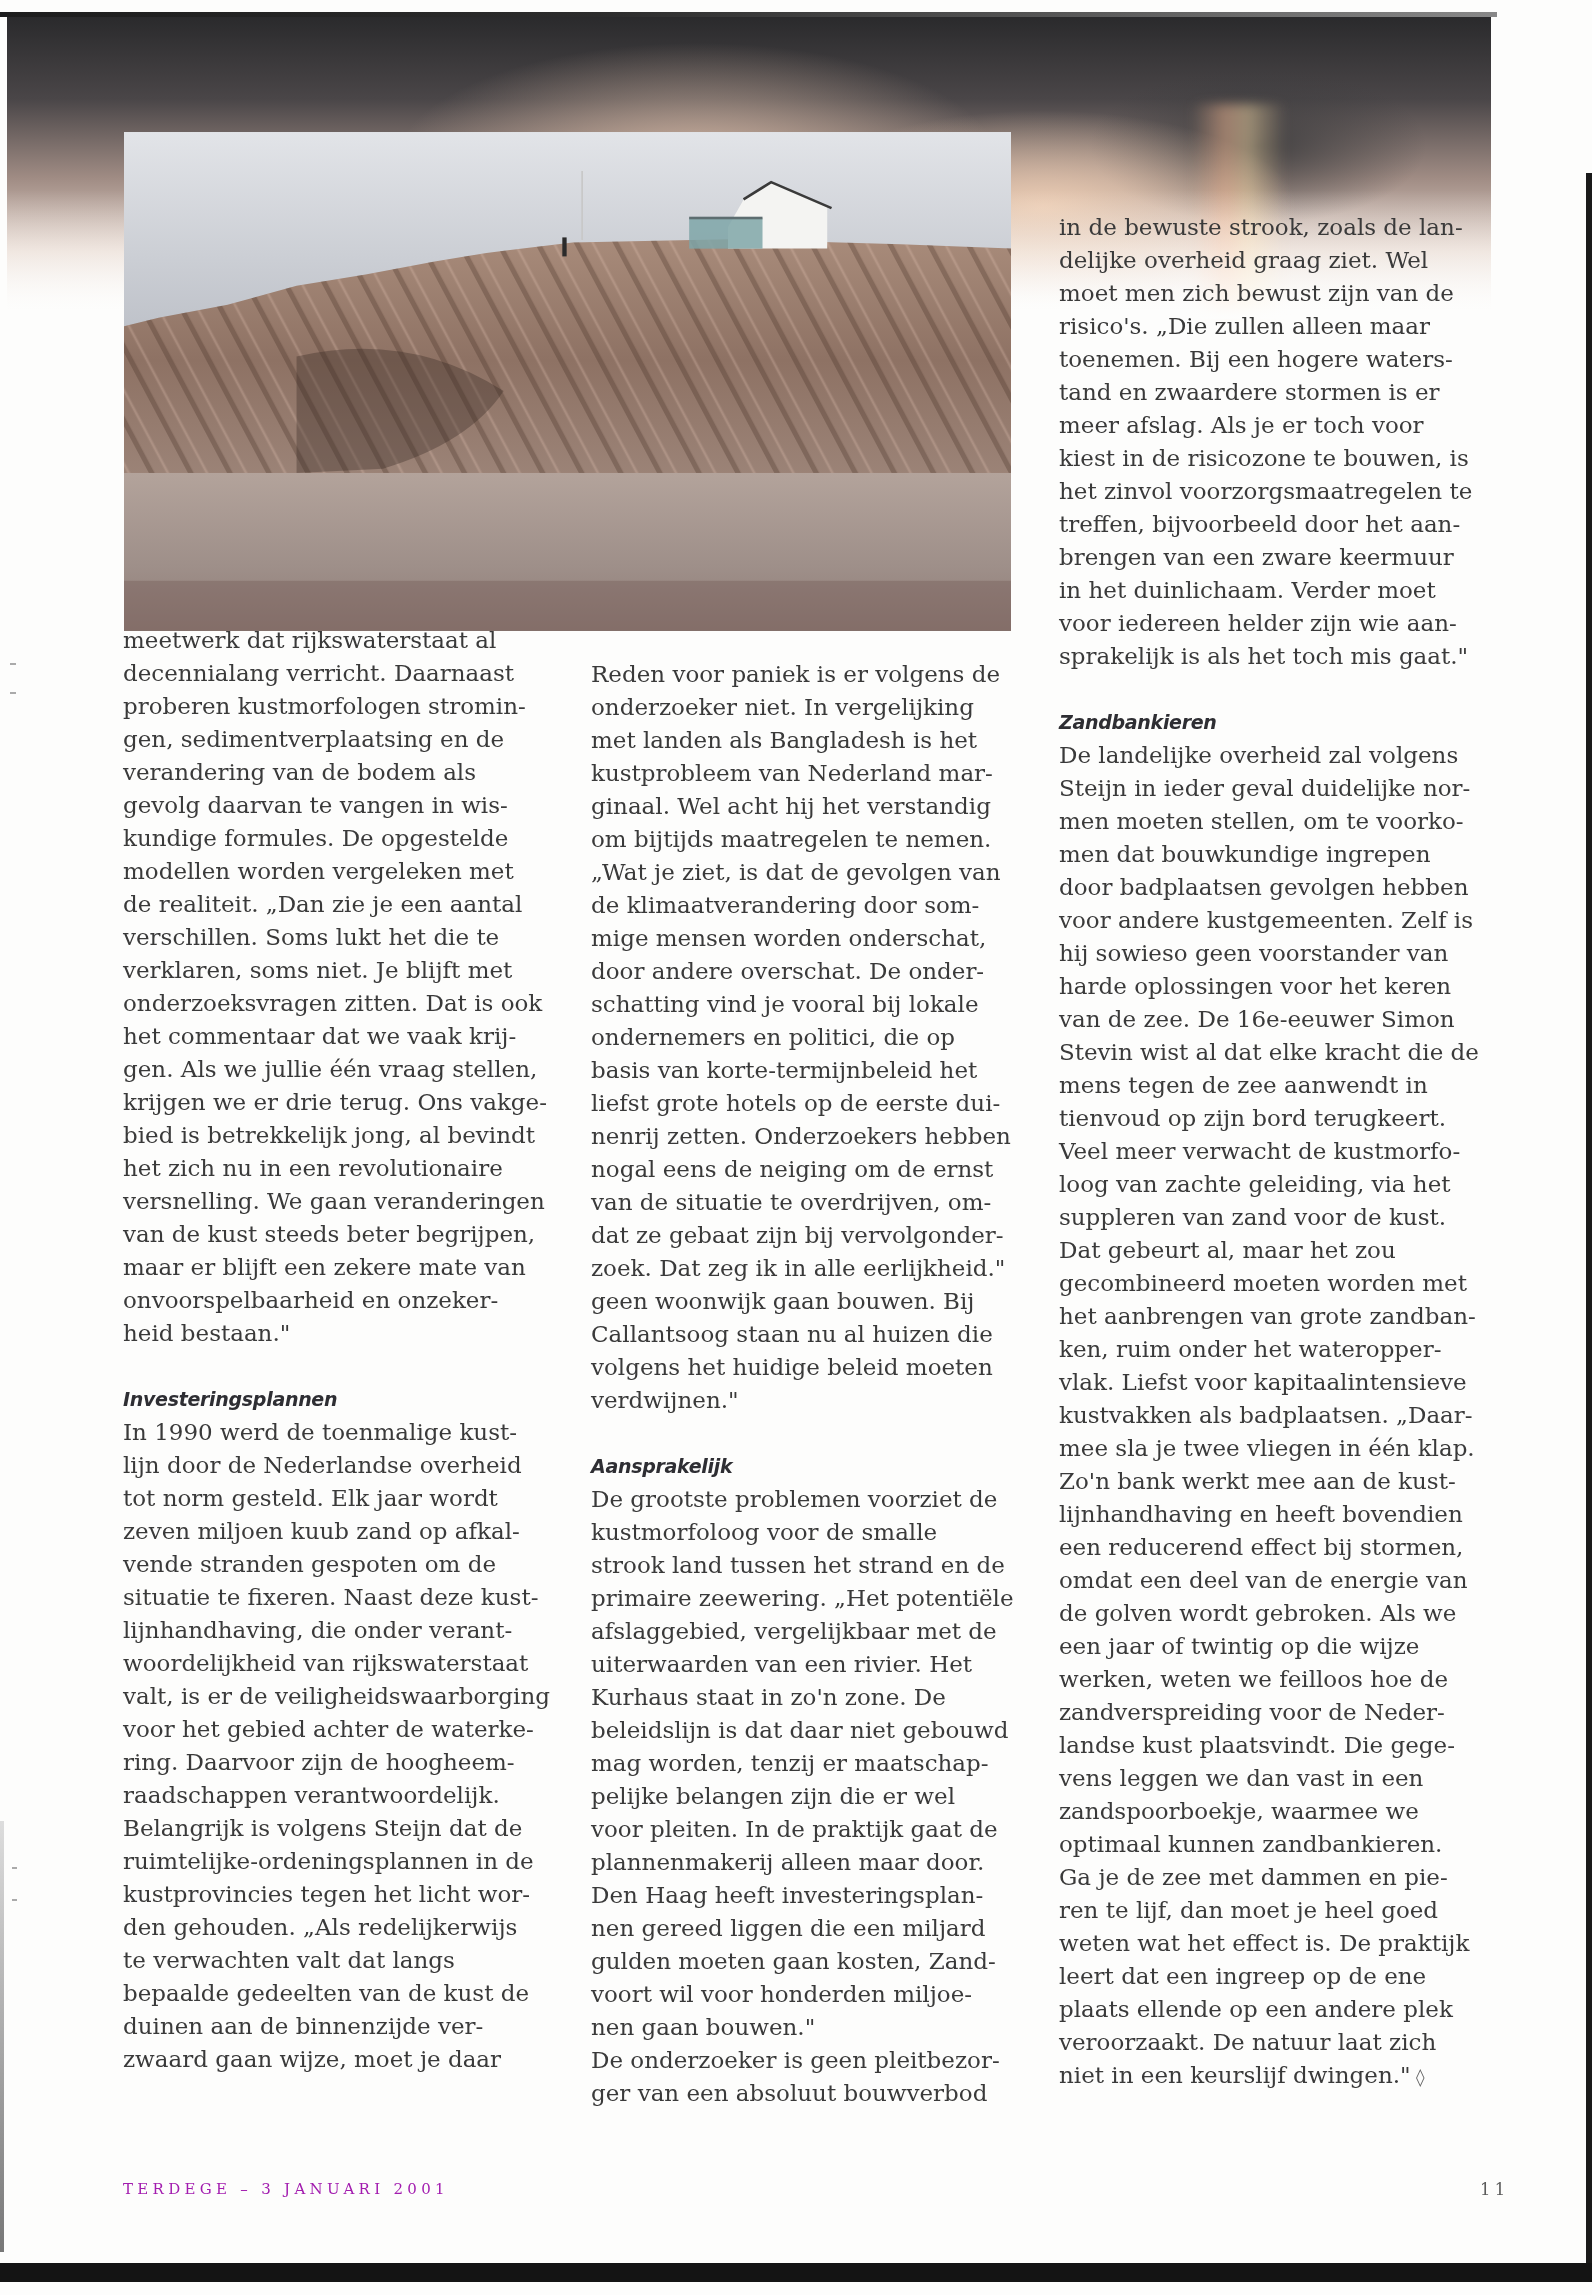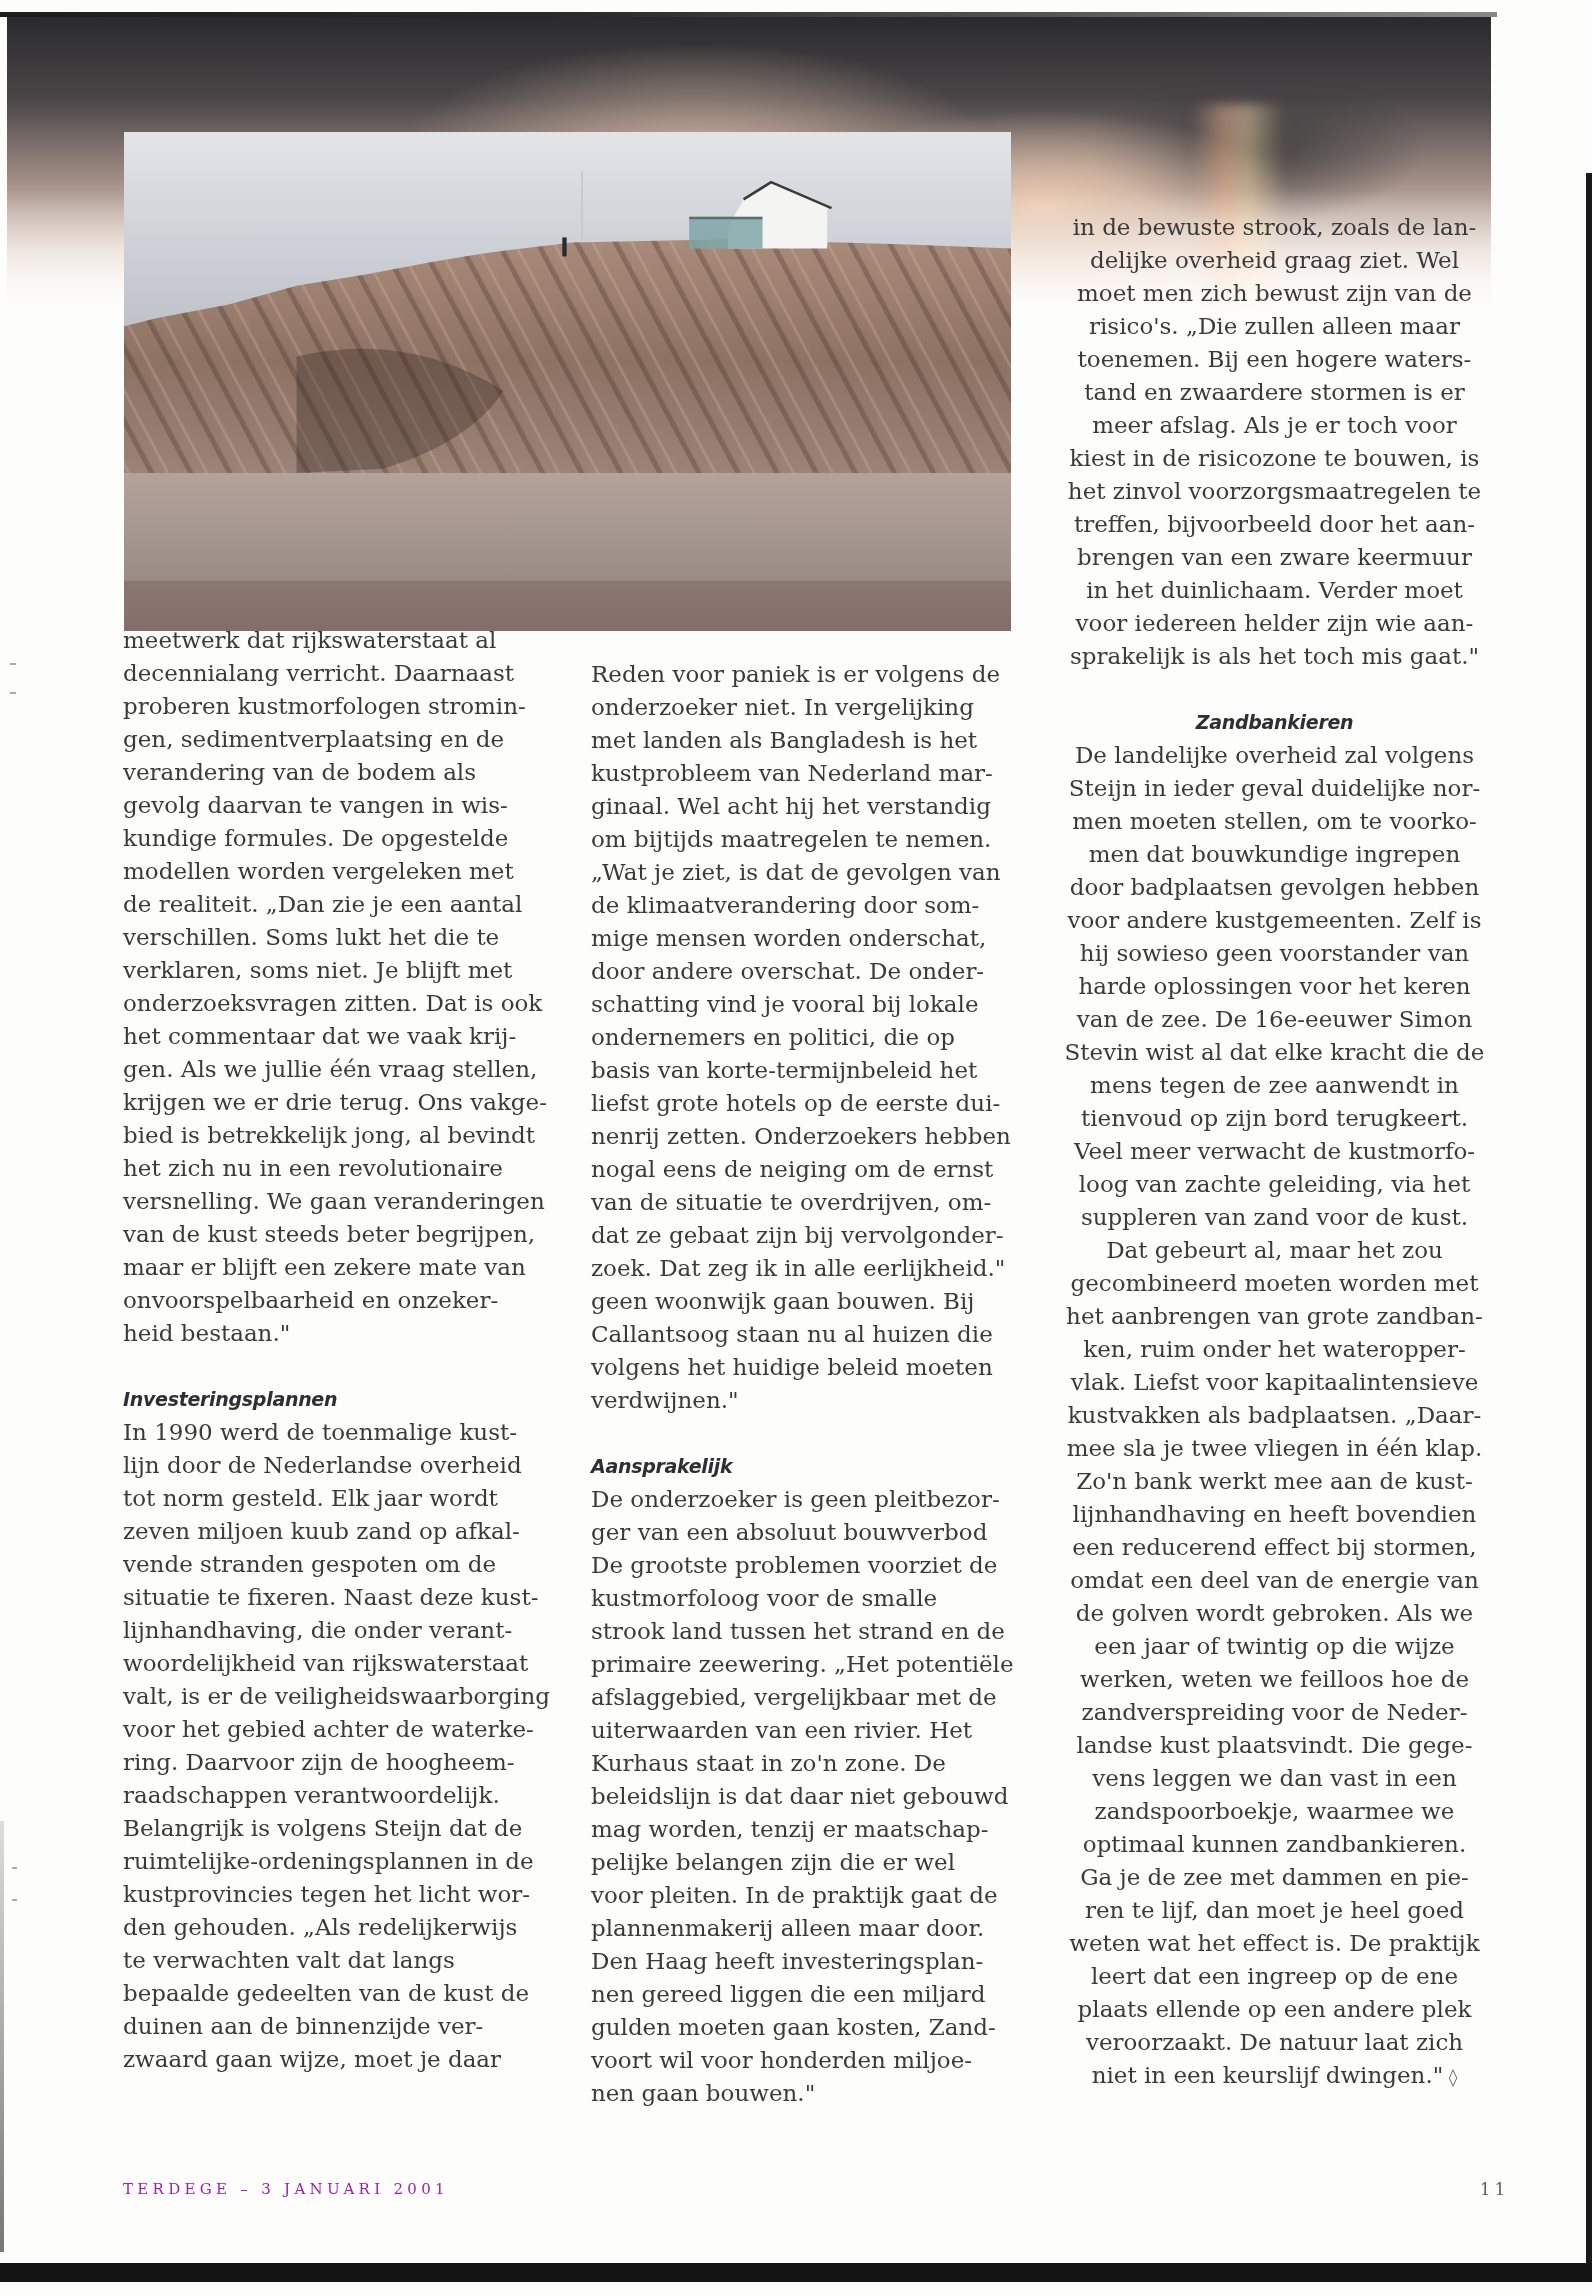--- a/index.html
+++ b/index.html
@@ -44,21 +44,21 @@
   .photo svg { position: absolute; left: 0; top: 0; }
 
   
   .col { position: absolute; width: 431px; font-size: 23px; line-height: 33px; color: #3a3a3a; }
   .col p { margin: 0; white-space: nowrap; }
   .col h3 { margin: 0; font-style: italic; font-weight: bold; font-size: 19px; line-height: 33px;
     font-family: "DejaVu Sans", sans-serif; color: #2e2e33; letter-spacing: -0.3px; }
   .col .gap { height: 33px; }
   .col1 { left: 123px; top: 624px; }
   .col2 { left: 591px; top: 658px; }
-  .col3 { left: 1059px; top: 211px; text-align: center; }
+  .col3 { left: 1059px; top: 211px; }
   .end-mark { color: #666; font-size: 17.3px; }
 
   .footer-left { position: absolute; left: 123px; top: 2180px; font-size: 15px; letter-spacing: 4.3px; color: #a21caf; font-family: "DejaVu Serif", serif; }
   .footer-right { position: absolute; left: 1452px; top: 2180px; font-size: 16.4px; letter-spacing: 4.3px; color: #5a5a5a; margin-left: 28px; }
 </style>
 </head>
 <body>
 
 <div class="page">
   <div class="sky"></div>
@@ -180,42 +180,42 @@
       </div>
       <div>
         <p>geen woonwijk gaan bouwen. Bij</p>
         <p>Callantsoog staan nu al huizen die</p>
         <p>volgens het huidige beleid moeten</p>
         <p>verdwijnen."</p>
       </div>
       <div class="gap"></div>
       <h3>Aansprakelijk</h3>
       <div>
-        <p>De onderzoeker is geen pleitbezor-</p>
-        <p>ger van een absoluut bouwverbod</p>
-      </div>
-      <div>
         <p>De grootste problemen voorziet de</p>
         <p>kustmorfoloog voor de smalle</p>
         <p>strook land tussen het strand en de</p>
         <p>primaire zeewering. „Het potentiële</p>
         <p>afslaggebied, vergelijkbaar met de</p>
         <p>uiterwaarden van een rivier. Het</p>
         <p>Kurhaus staat in zo'n zone. De</p>
         <p>beleidslijn is dat daar niet gebouwd</p>
         <p>mag worden, tenzij er maatschap-</p>
         <p>pelijke belangen zijn die er wel</p>
         <p>voor pleiten. In de praktijk gaat de</p>
         <p>plannenmakerij alleen maar door.</p>
         <p>Den Haag heeft investeringsplan-</p>
         <p>nen gereed liggen die een miljard</p>
         <p>gulden moeten gaan kosten, Zand-</p>
         <p>voort wil voor honderden miljoe-</p>
         <p>nen gaan bouwen."</p>
       </div>
+      <div>
+        <p>De onderzoeker is geen pleitbezor-</p>
+        <p>ger van een absoluut bouwverbod</p>
+      </div>
     </div>
   <div class="col col3">
       <div>
         <p>in de bewuste strook, zoals de lan-</p>
         <p>delijke overheid graag ziet. Wel</p>
         <p>moet men zich bewust zijn van de</p>
         <p>risico's. „Die zullen alleen maar</p>
         <p>toenemen. Bij een hogere waters-</p>
         <p>tand en zwaardere stormen is er</p>
         <p>meer afslag. Als je er toch voor</p>

